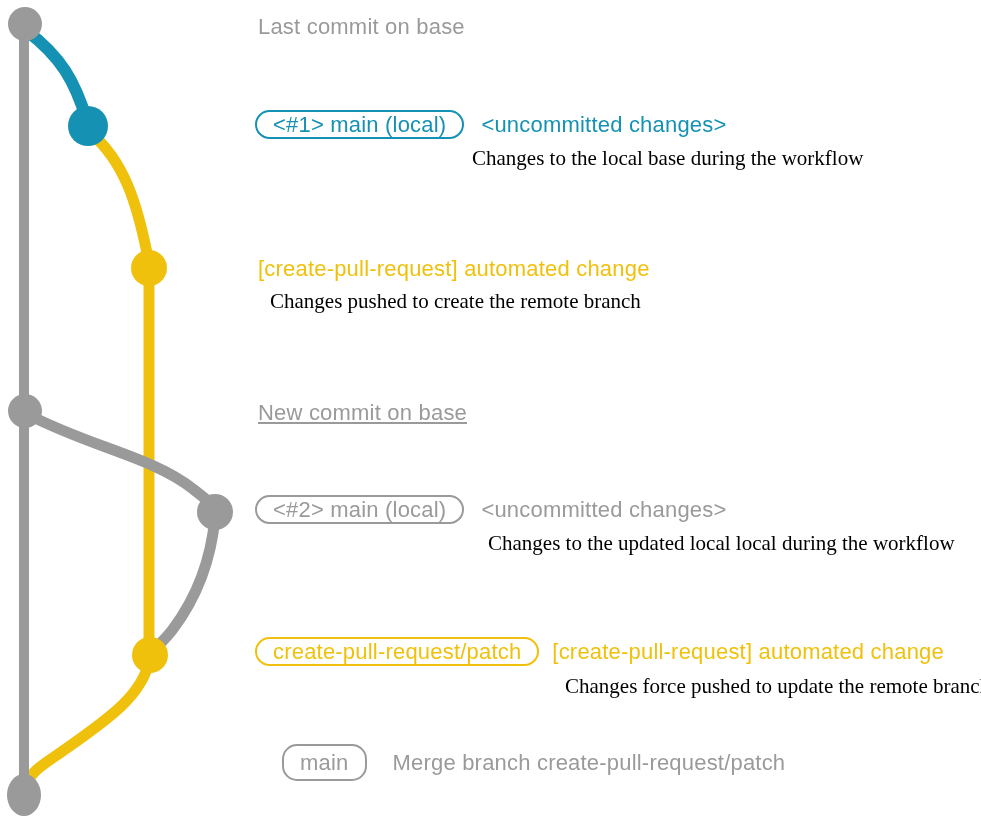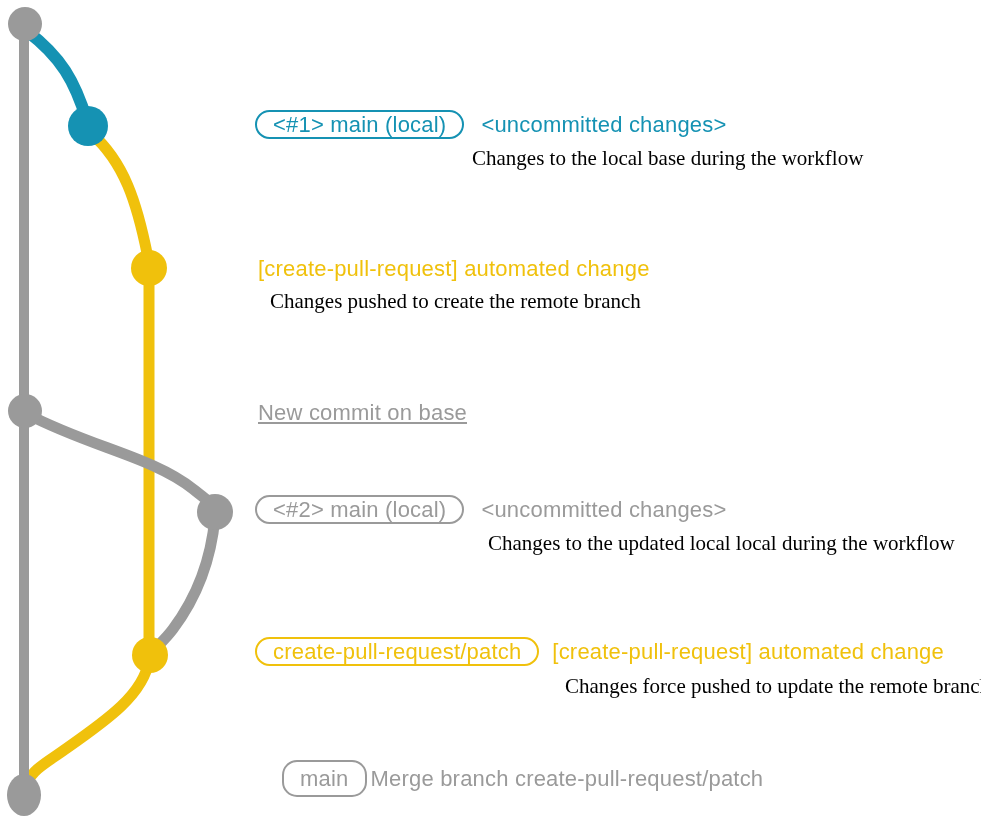--- a/index.html
+++ b/index.html
@@ -71,20 +71,21 @@
 
     <circle cx="25" cy="24" r="17" fill="#9a9a9a"></circle>
     <circle cx="88" cy="126" r="20" fill="#1592b3"></circle>
     <circle cx="149" cy="268" r="18" fill="#f0c10c"></circle>
     <circle cx="25" cy="411" r="17" fill="#9a9a9a"></circle>
     <circle cx="215" cy="512" r="18" fill="#9a9a9a"></circle>
     <circle cx="150" cy="655" r="18" fill="#f0c10c"></circle>
     <ellipse cx="24" cy="795" rx="17" ry="21" fill="#9a9a9a"></ellipse>
   </svg>
 
+  <div class="lbl c-gray" style="left:258px; top:14px;">Last commit on base</div>
 
   <div class="row" style="left:255px; top:110px; gap:17px;">
     <div class="badge b-blue">&lt;#1&gt; main (local)</div>
     <div class="status c-blue">&lt;uncommitted changes&gt;</div>
   </div>
   <div class="caption" style="left:472px; top:146px;">Changes to the local base during the workflow</div>
 
   <div class="lbl c-yellow" style="left:258px; top:256px;">[create-pull-request] automated change</div>
   <div class="caption" style="left:270px; top:289px;">Changes pushed to create the remote branch</div>
 
@@ -95,18 +96,18 @@
     <div class="status c-gray">&lt;uncommitted changes&gt;</div>
   </div>
   <div class="caption" style="left:488px; top:531px;">Changes to the updated local local during the workflow</div>
 
   <div class="row" style="left:255px; top:637px; gap:13px;">
     <div class="badge b-yellow">create-pull-request/patch</div>
     <div class="status c-yellow">[create-pull-request] automated change</div>
   </div>
   <div class="caption" style="left:565px; top:674px;">Changes force pushed to update the remote branch</div>
 
-  <div class="row" style="left:258px; top:760px; gap:4px;padding-left:24px;">
+  <div class="row" style="left:258px; top:744px; gap:26px;padding-left:24px;">
     <div class="badge b-gray" style="border-radius:15px; height:37px;">main</div>
     <div class="status c-gray">Merge branch create-pull-request/patch</div>
   </div>
 
 </div>
 
 </body></html>

